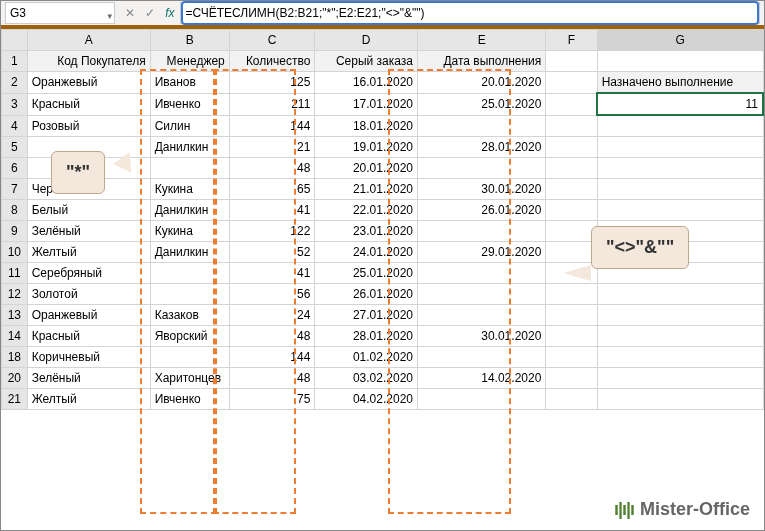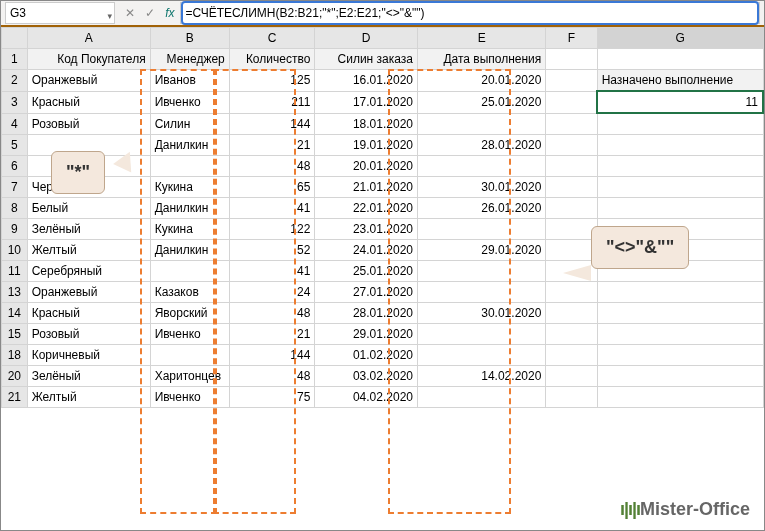--- a/index.html
+++ b/index.html
@@ -12,21 +12,21 @@
     height: 531px;
     overflow: hidden;
     border: 1px solid #888;
     box-sizing: border-box;
   }
   .top-bar {
     display: flex;
     align-items: center;
     height: 24px;
     background: #f3f2f1;
-    border-bottom: 2px solid #a16207;
+    border-bottom: 4px solid #a16207;
   }
   .name-box {
     width: 100px;
     height: 20px;
     line-height: 20px;
     border: 1px solid #ccc;
     background: #fff;
     margin: 0 4px;
     padding: 0 4px;
     position: relative;
@@ -141,20 +141,21 @@
   }
   .watermark {
     position: absolute;
     right: 14px;
     bottom: 10px;
     font-size: 18px;
     font-weight: bold;
     color: #666;
     display: flex;
     align-items: center;
+    gap: 6px;
     z-index: 20;
   }
   .watermark .bars { color: #538135; letter-spacing: -1px; font-weight: bold; }
 </style>
 </head>
 <body>
 
 <div class="top-bar">
   <div class="name-box">
     <span>G3</span>
@@ -192,21 +193,21 @@
     <th>D</th>
     <th>E</th>
     <th>F</th>
     <th class="sel-col">G</th>
   </tr>
   <tr>
     <th class="rowhead">1</th>
     <td class="hdr">Код Покупателя</td>
     <td class="hdr">Менеджер</td>
     <td class="hdr">Количество</td>
-    <td class="hdr">Силин заказа</td>
+    <td class="hdr">Серый заказа</td>
     <td class="hdr">Дата выполнения</td>
     <td></td>
     <td></td>
   </tr>
   </tbody>
       <tbody id="data-rows">
         <tr>
           <th class="rowhead">2</th>
           <td>Оранжевый</td>
           <td>Иванов</td>
@@ -300,50 +301,50 @@
           <th class="rowhead">11</th>
           <td>Серебряный</td>
           <td></td>
           <td class="num">41</td>
           <td class="num">25.01.2020</td>
           <td class="num"></td>
           <td></td>
           <td></td>
         </tr>
         <tr>
+          <th class="rowhead">12</th>
+          <td>Золотой</td>
+          <td></td>
+          <td class="num">56</td>
+          <td class="num">26.01.2020</td>
+          <td class="num"></td>
+          <td></td>
+          <td></td>
+        </tr>
+        <tr>
           <th class="rowhead">13</th>
           <td>Оранжевый</td>
           <td>Казаков</td>
           <td class="num">24</td>
           <td class="num">27.01.2020</td>
           <td class="num"></td>
           <td></td>
           <td></td>
         </tr>
         <tr>
           <th class="rowhead">14</th>
           <td>Красный</td>
           <td>Яворский</td>
           <td class="num">48</td>
           <td class="num">28.01.2020</td>
           <td class="num">30.01.2020</td>
           <td></td>
           <td></td>
         </tr>
         <tr>
-          <th class="rowhead">15</th>
-          <td>Розовый</td>
-          <td>Ивченко</td>
-          <td class="num">21</td>
-          <td class="num">29.01.2020</td>
-          <td class="num"></td>
-          <td></td>
-          <td></td>
-        </tr>
-        <tr>
           <th class="rowhead">18</th>
           <td>Коричневый</td>
           <td></td>
           <td class="num">144</td>
           <td class="num">01.02.2020</td>
           <td class="num"></td>
           <td></td>
           <td></td>
         </tr>
         <tr>

